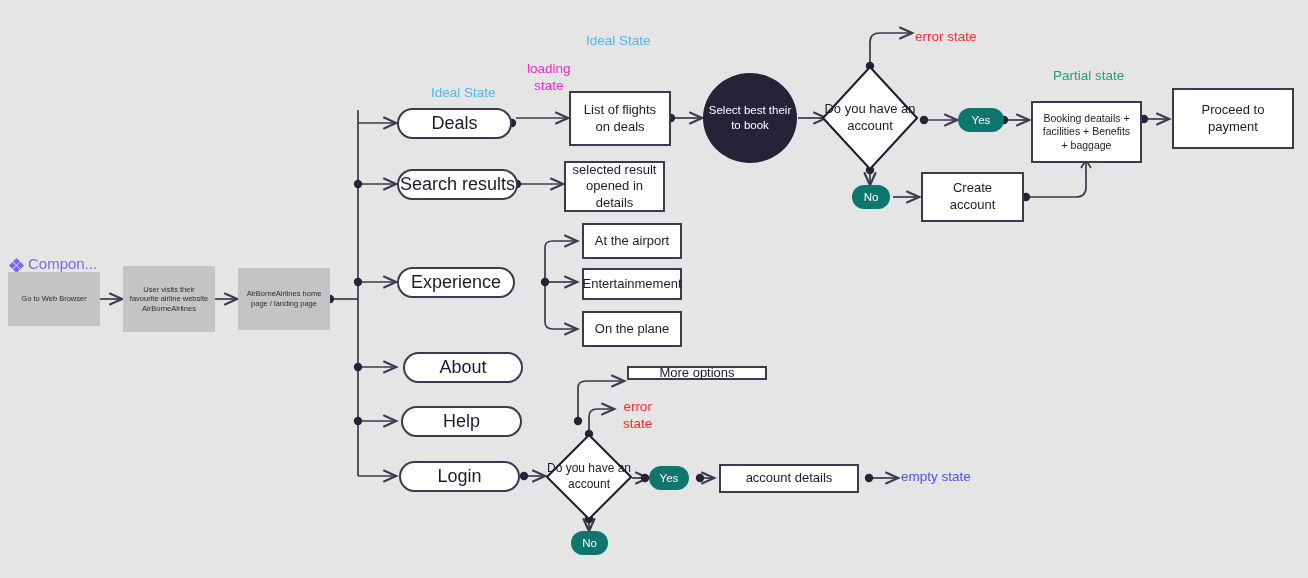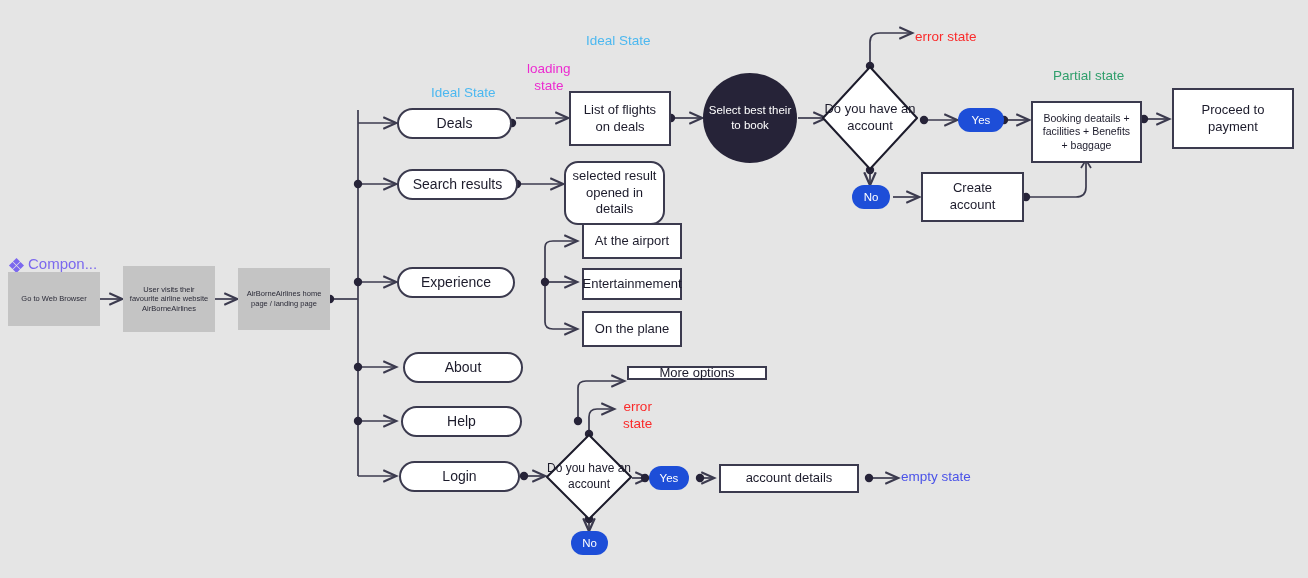--- a/index.html
+++ b/index.html
@@ -46,33 +46,33 @@
     border: 2px solid #3b3a4e;
     font-size: 13px;
     padding: 2px 6px;
   }
   .rect.small { font-size: 10.5px; margin-top: 12px; }
   
   .pill {
     background: #ffffff;
     border: 2px solid #3b3a4e;
     border-radius: 999px;
-    font-size: 14px;
+    font-size: 18px;
   }
   
   .circle {
     background: #262338;
     color: #ffffff;
     border-radius: 50%;
     font-size: 11.5px;
     padding: 4px;
   }
   
   .tagpill {
-    background: #1d4ed8;
+    background: #0f766e;
     color: #ffffff;
     border-radius: 999px;
     font-size: 11.5px;
   }
   
   .diamond-wrap { position: absolute; }
   .diamond-shape {
     position: absolute;
     left: 0; top: 0;
     width: 100%; height: 100%;
@@ -261,21 +261,21 @@
 
   <div class="node tagpill" style="left:958px; top:108px; width:46px; height:24px;">Yes</div>
   <div class="node tagpill" style="left:852px; top:185px; width:38px; height:24px;">No</div>
 
   <div class="node rect small" style="left:1031px; top:89px; width:111px; height:62px;">Booking deatails + facilities + Benefits + baggage</div>
 
   <div class="node rect" style="left:921px; top:172px; width:103px; height:50px;">Create account</div>
 
   <div class="node rect" style="left:1172px; top:88px; width:122px; height:61px;">Proceed to payment</div>
 
-  <div class="node rect" style="left:564px; top:161px; width:101px; height:64px;border-radius:14px;">selected result opened in details</div>
+  <div class="node rect" style="left:564px; top:161px; width:101px; height:51px;">selected result opened in details</div>
 
   <div class="node rect" style="left:582px; top:223px; width:100px; height:36px;">At the airport</div>
   <div class="node rect" style="left:582px; top:268px; width:100px; height:32px;">Entertainmement</div>
   <div class="node rect" style="left:582px; top:311px; width:100px; height:36px;">On the plane</div>
 
   <div class="node rect" style="left:627px; top:366px; width:140px; height:14px;">More options</div>
 
   <div class="diamond-wrap" style="left:546px; top:434px; width:86px; height:86px;">
     <svg class="diamond-shape" viewBox="0 0 86 86">
       <polygon points="43,1 85,43 43,85 1,43" fill="#ffffff" stroke="#1c1b2b" stroke-width="2"></polygon>

